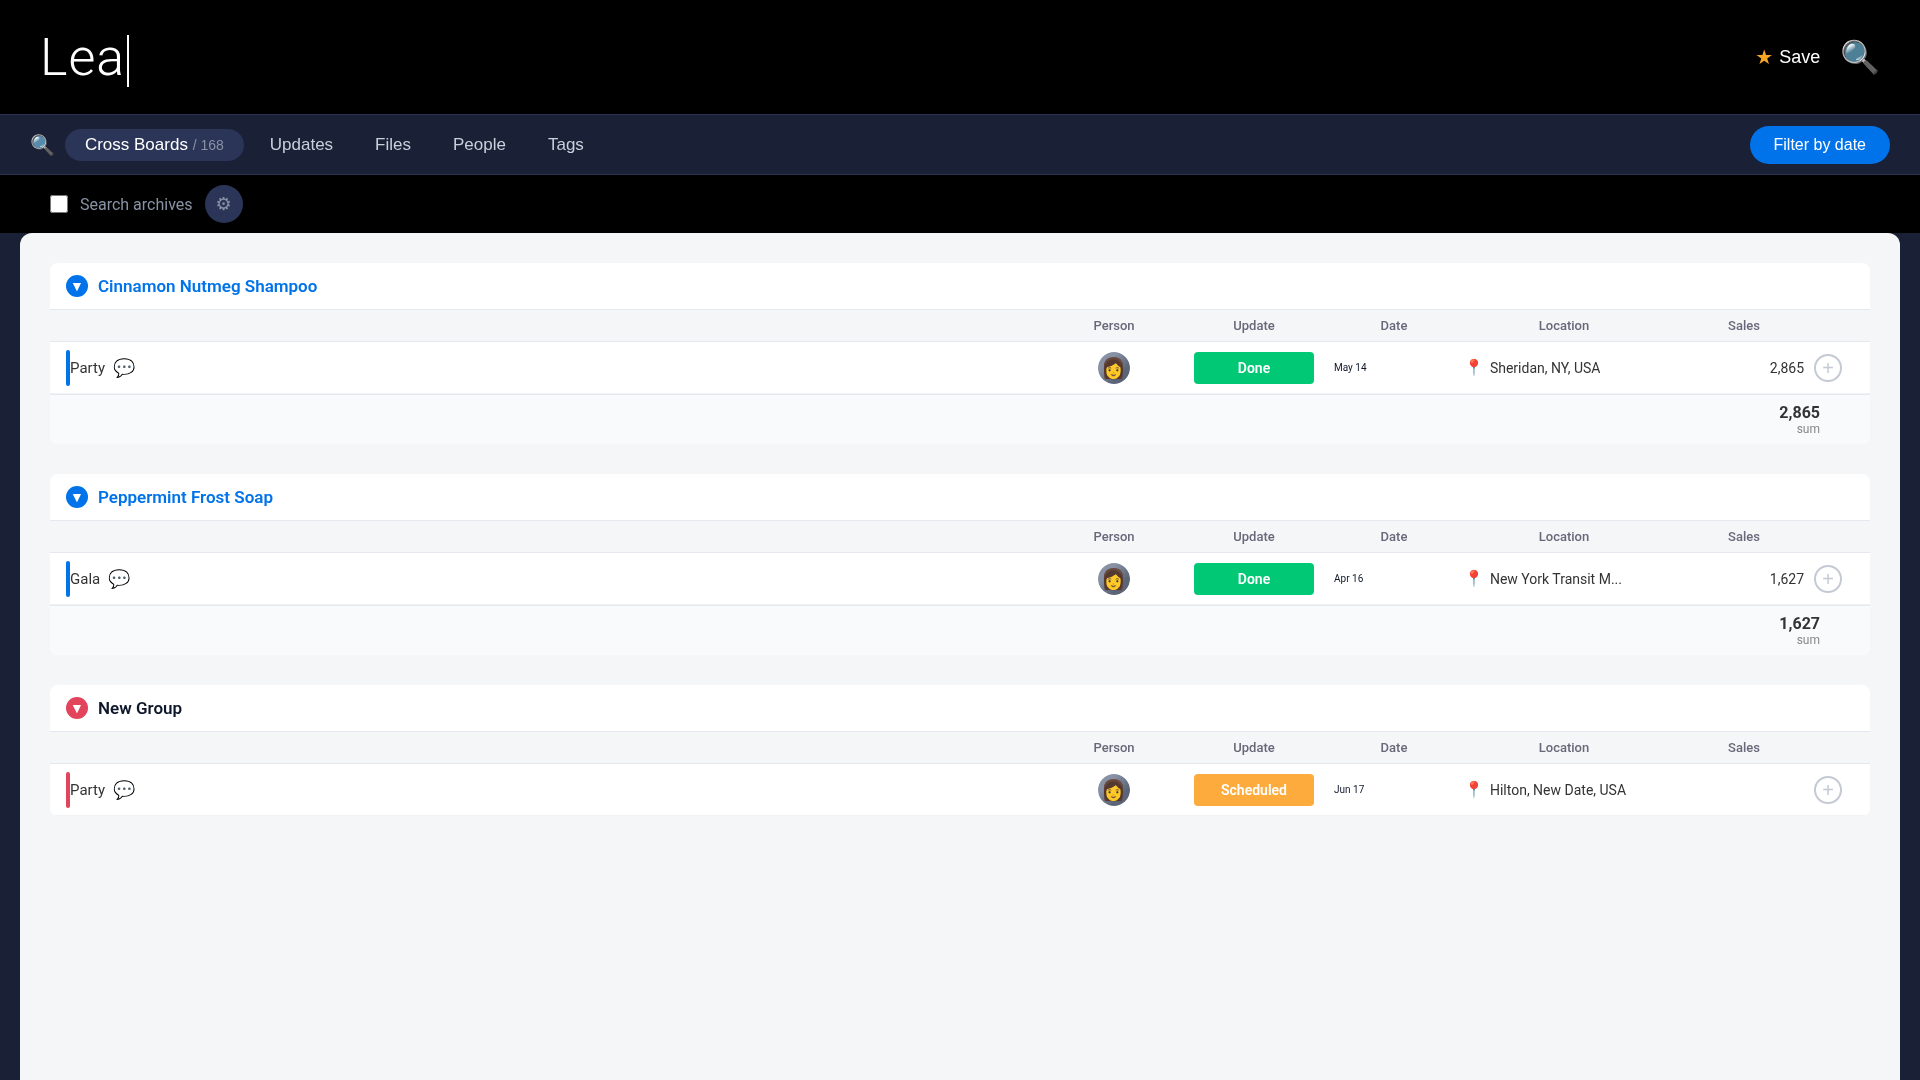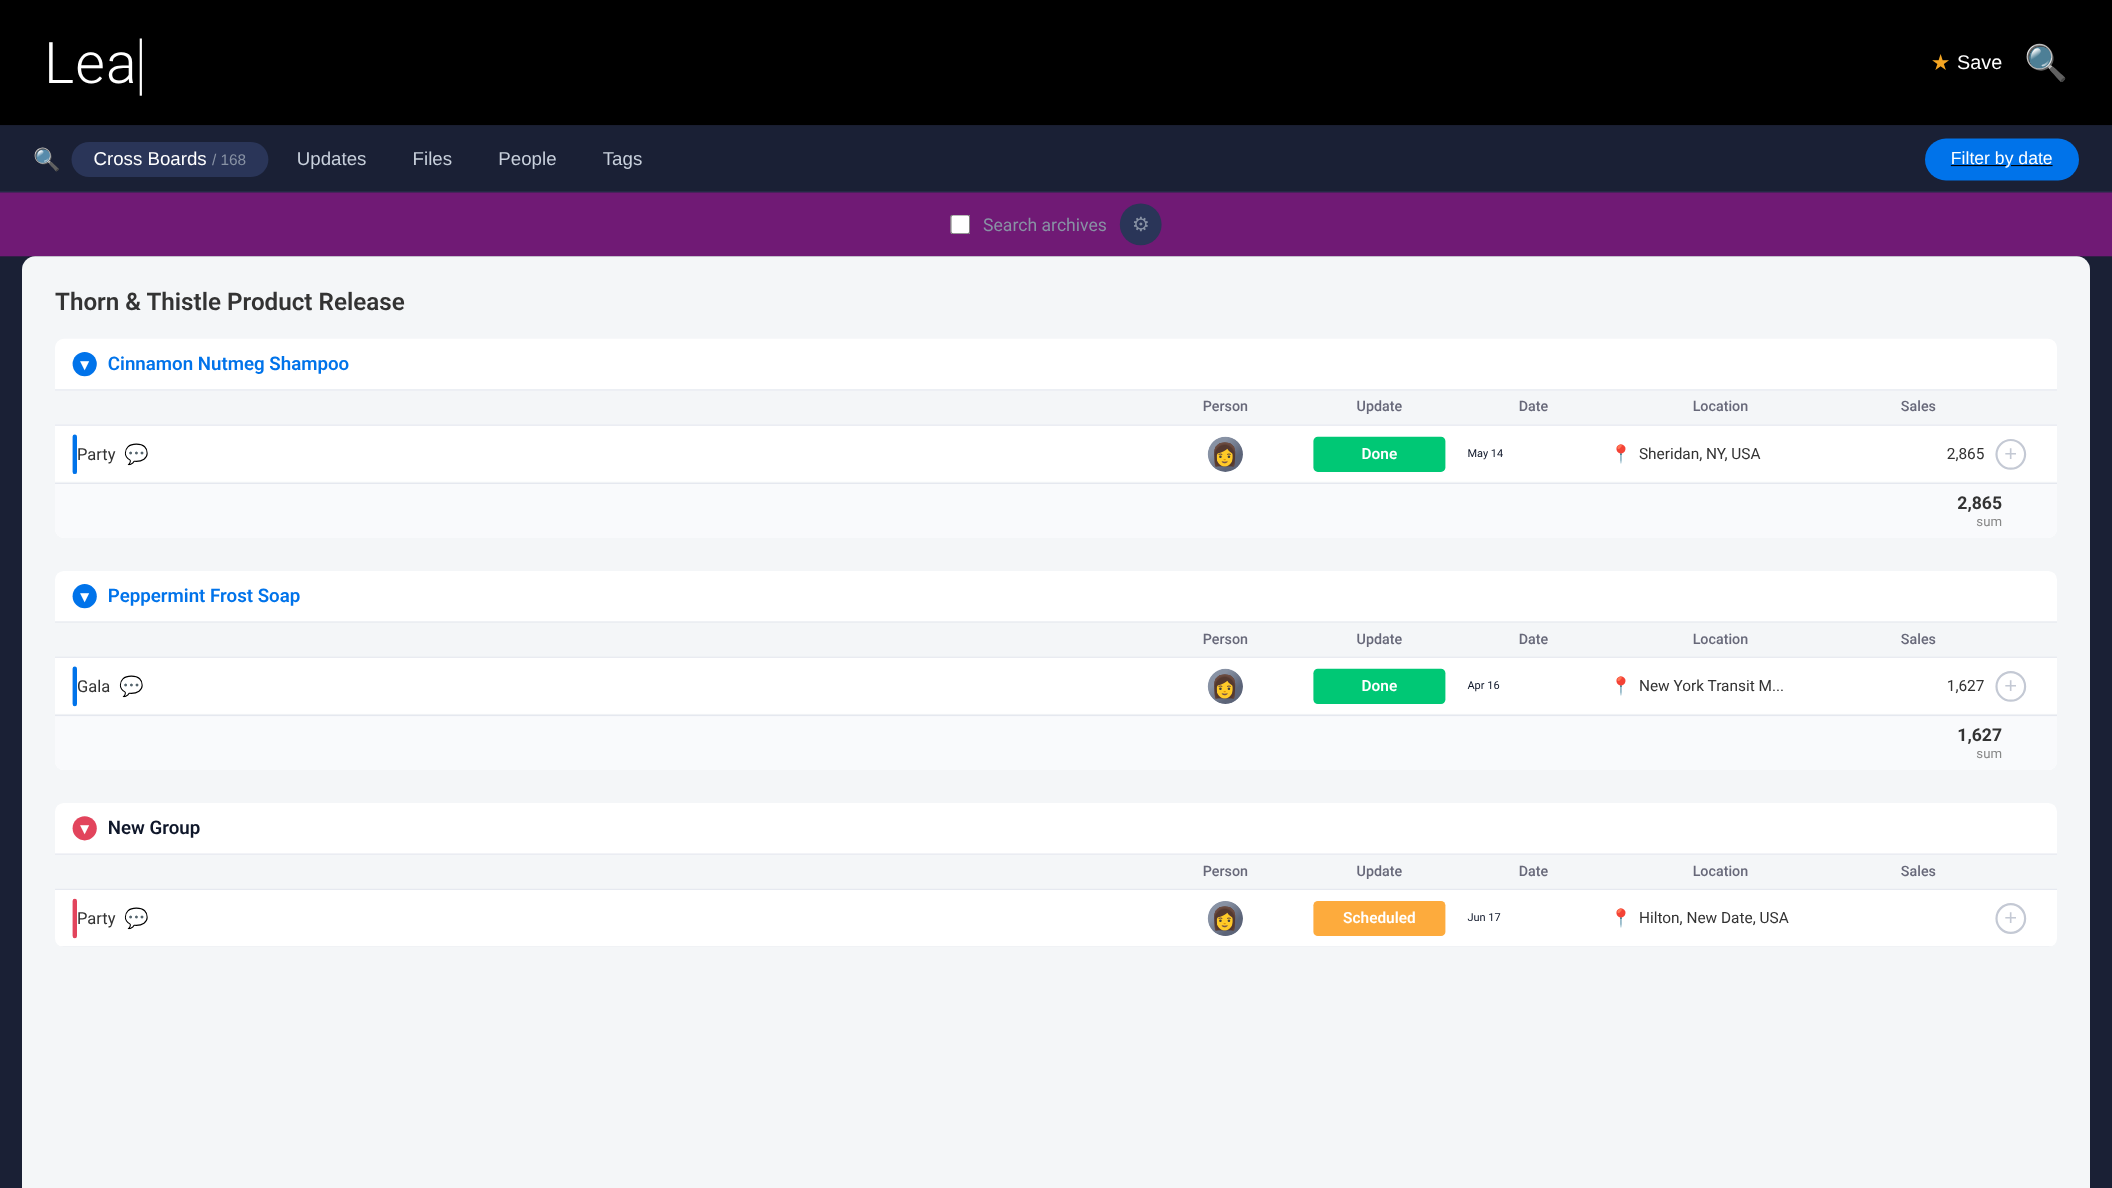--- a/index.html
+++ b/index.html
@@ -84,39 +84,38 @@
     .nav-tab .count {
       color: #8892a4;
       font-size: 14px;
       margin-top: 36px;
     }
     .nav-right {
       margin-left: auto;
       display: flex;
       align-items: flex-end;
       gap: 16px;
-      text-decoration: underline;
     }
     .filter-btn {
       background: #0073ea;
       color: #ffffff;
       border: none;
       border-radius: 20px;
       padding: 10px 24px;
       font-size: 16px;
       cursor: pointer;
       font-weight: 500;
     }
 
     
     .search-archives-row {
-      background: #701a75;
-      display: flex;
-      align-items: center;
-      justify-content: center;
+      background: #000000;
+      display: flex;
+      align-items: center;
+      justify-content: flex-start;
       padding: 10px 50px;
       gap: 12px;
     }
     .search-archives-label {
       color: #8892a4;
       font-size: 16px;
     }
     .archives-checkbox {
       width: 18px;
       height: 18px;
@@ -412,21 +411,20 @@
 
 <div class="search-archives-row">
   <input type="checkbox" class="archives-checkbox" style="">
   <span class="search-archives-label">Search archives</span>
   <button class="settings-btn">
     <span>⚙</span>
   </button>
 </div>
 
 <div class="main-content">
-  <h1 class="board-title">Thorn &amp; Thistle Product Release</h1>
 
   <div class="group">
     <div class="group-header">
       <div class="group-toggle blue">▼</div>
       <span class="group-name blue">Cinnamon Nutmeg Shampoo</span>
     </div>
     <div class="col-headers">
       <div class="col-header"></div>
       <div class="col-header">Person</div>
       <div class="col-header">Update</div>

